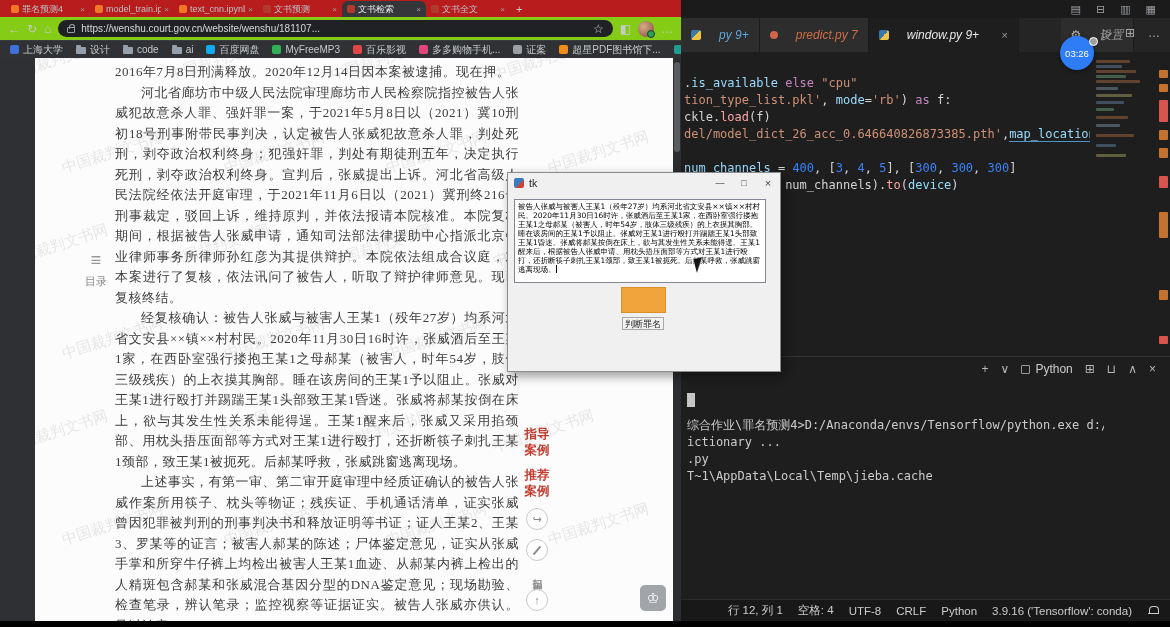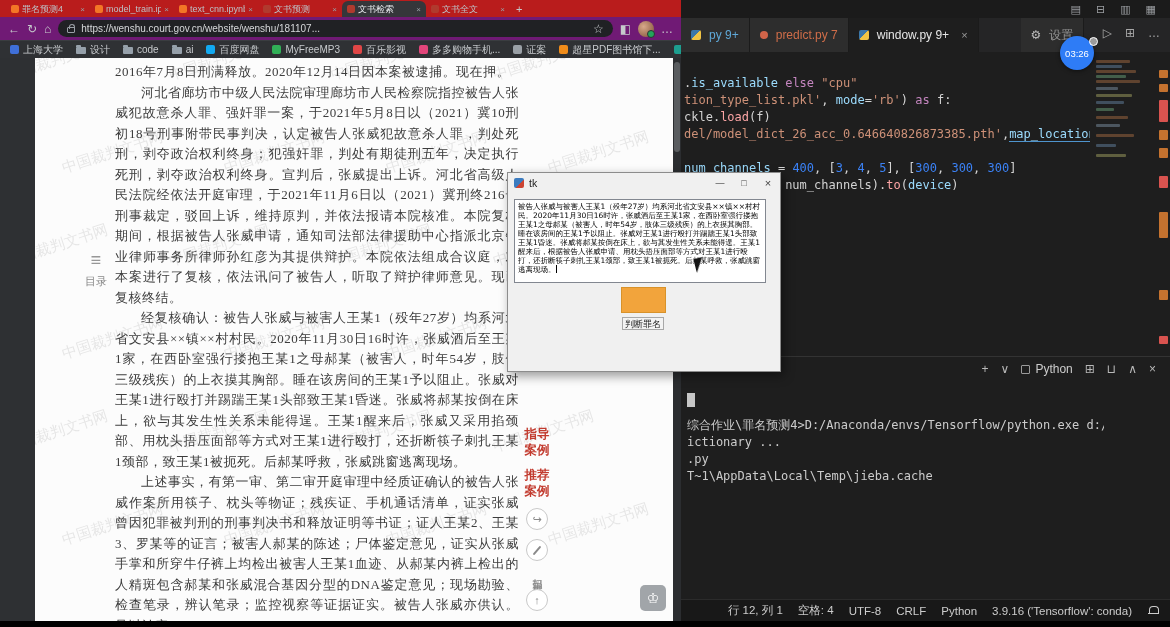--- a/index.html
+++ b/index.html
@@ -7,21 +7,21 @@
               font-family:"Liberation Sans","DejaVu Sans",sans-serif; }
   #stage { position:relative; width:1170px; height:627px; background:#000; }
 
   
   #vscode { position:absolute; inset:0; height:621px; background:#1f1f1f; }
   #vs-titlebar { position:absolute; top:0; left:0; right:0; height:18px; background:#1b1b1b; }
   .vs-title-icons { position:absolute; right:14px; top:2px; display:flex; gap:15px; color:#9a9da1; font-size:11px; line-height:14px; }
   .vs-title-icons span { cursor:default; }
 
   #vs-tabbar { position:absolute; top:18px; left:681px; right:0; height:34px; background:#252526; display:flex; align-items:stretch; }
-  .vs-tab { display:flex; align-items:center; gap:8px; padding:0 10px; font-size:12px; color:#969696; background:#2d2d2d; border-right:1px solid #1b1b1b; white-space:nowrap; }
+  .vs-tab { display:flex; align-items:center; gap:18px; padding:0 10px; font-size:12px; color:#969696; background:#2d2d2d; border-right:1px solid #1b1b1b; white-space:nowrap;font-style:italic; }
   .vs-tab.active { background:#1e1e1e; color:#e7e7e7; }
   .vs-tab.settings { margin-left:42px; background:#2d2d2d; }
   .c-blue { color:#5fa8d8; } .c-orange { color:#cf6d49; }
   .py-icon { width:10px; height:10px; border-radius:2px; background:linear-gradient(135deg,#3b77a9 50%,#f0c444 50%); flex:none; }
   .dot-icon { width:8px; height:8px; border-radius:50%; background:#d16449; flex:none; }
   .i-gear::before { content:"⚙"; color:#bdbdbd; }
   .tab-close { font-size:11px; color:#9a9a9a; margin-left:4px; }
   .tab-close::before { content:"×"; }
   .vs-tab-actions { position:absolute; right:10px; top:8px; display:flex; gap:13px; color:#a8a8a8; font-size:12px; }
 
@@ -56,21 +56,21 @@
   #b-tabbar { height:17px; background:#b91c1c; display:flex; align-items:flex-end; padding-left:6px; }
   .b-tab { width:84px; height:16px; display:flex; align-items:center; gap:3px; padding:0 5px; border-radius:6px 6px 0 0; font-size:9px; color:#bdc1c6; position:relative; }
   .b-tab.active { background:#35363a; color:#e8eaed; }
   .b-tab-label { flex:1; overflow:hidden; white-space:nowrap; line-height:1; }
   .b-tab-close { font-size:8px; color:#9aa0a6; } .b-tab-close::before{content:"×";}
   .fav { width:8px; height:8px; border-radius:2px; flex:none; }
   .fav-orange { background:var(--jupyter-orange,#f37626); }
   .fav-redsite { background:var(--site-red,#b03a2e); }
   .b-newtab { color:#c6c9cc; font-size:11px; margin-left:6px; align-self:center; }
 
-  #b-toolbar { height:23px; background:#701a75; display:flex; align-items:center; gap:7px; padding:0 8px; }
+  #b-toolbar { height:23px; background:#84cc16; display:flex; align-items:center; gap:7px; padding:0 8px; }
   .nav { color:#c6c9cc; font-size:12px; line-height:1; }
   .i-back::before{content:"←";} .i-refresh::before{content:"↻";} .i-home::before{content:"⌂";}
   .i-star::before{content:"☆";} .i-sidebar::before{content:"◧";}
   #b-url { flex:1; height:17px; background:#202124; border-radius:9px; display:flex; align-items:center; gap:6px; padding:0 9px; color:#d6d8da; font-size:10px; overflow:hidden; }
   .url-text { flex:1; white-space:nowrap; overflow:hidden; }
   .lock { width:8px; height:6px; border:1px solid #9aa0a6; border-radius:1px; position:relative; margin-top:3px; flex:none; }
   .lock::before { content:""; position:absolute; top:-4px; left:1px; width:4px; height:4px; border:1px solid #9aa0a6; border-bottom:none; border-radius:3px 3px 0 0; }
   .avatar { width:16px; height:16px; border-radius:50%; background:radial-gradient(circle at 35% 35%,#d8a98a,#7d4e35); position:relative; flex:none; }
   .avatar::after { content:""; position:absolute; right:-1px; bottom:-1px; width:6px; height:6px; border-radius:50%; background:var(--status-green,#23a55a); border:1px solid #2f3134; }
 

